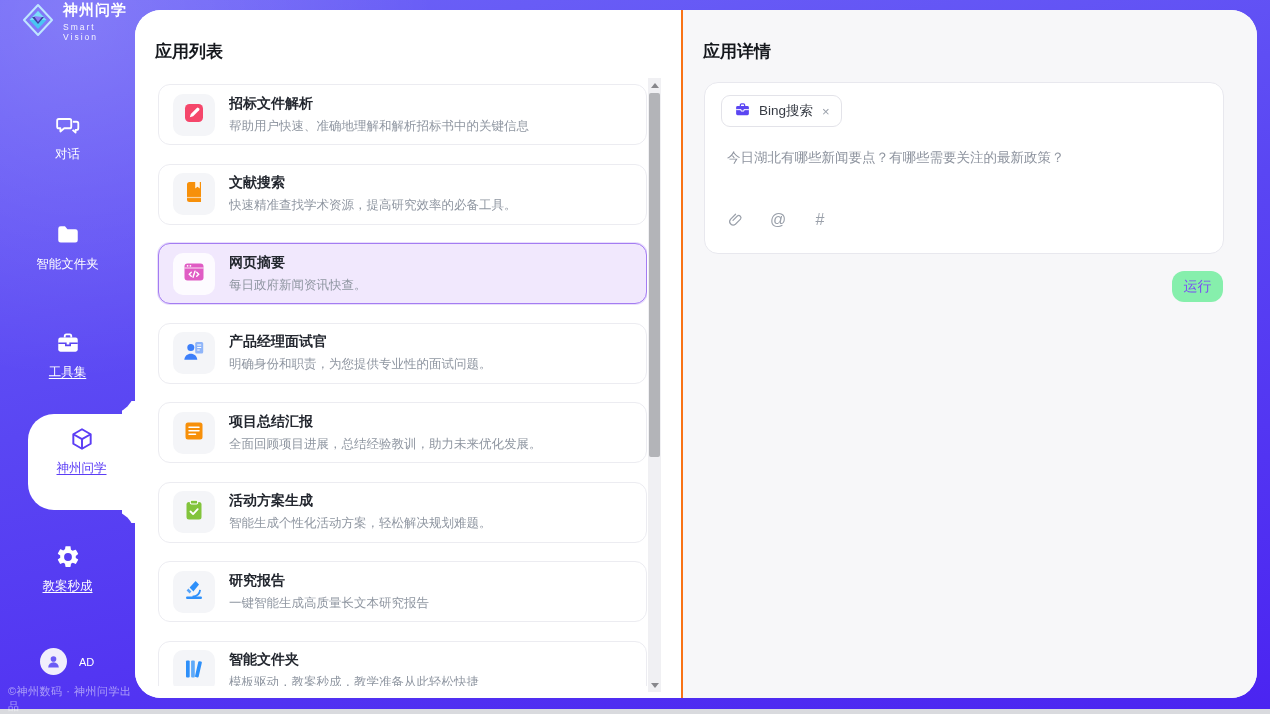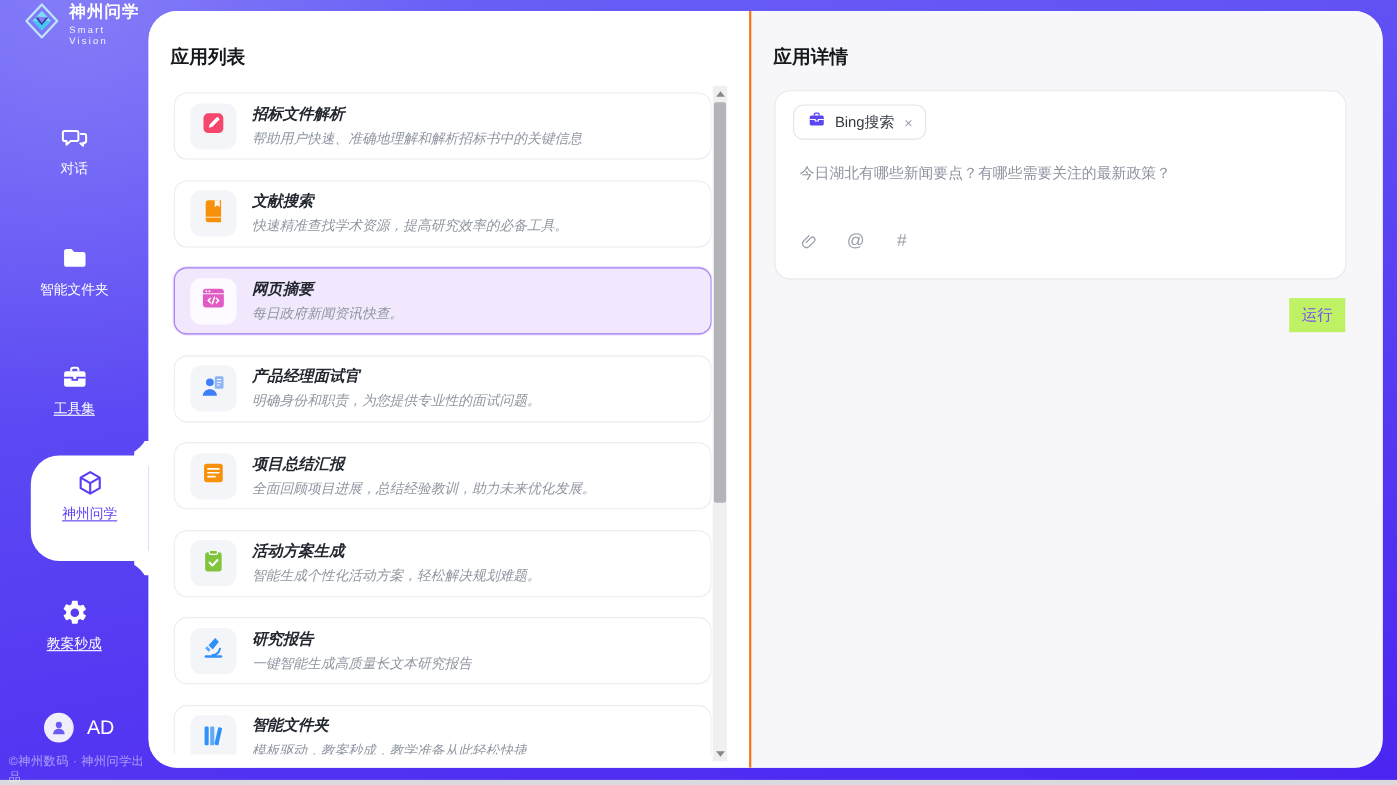--- a/index.html
+++ b/index.html
@@ -35,37 +35,37 @@
     background:#fff; border-radius:26px 0 0 26px; }
   .active-blob::before { content:""; position:absolute; right:0; top:-26px; width:26px; height:26px;
     border-bottom-right-radius:26px; box-shadow:13px 13px 0 0 #fff; }
   .active-blob::after { content:""; position:absolute; right:0; bottom:-26px; width:26px; height:26px;
     border-top-right-radius:26px; box-shadow:13px -13px 0 0 #fff; }
   .active-item { position:absolute; left:0; top:12px; width:107px; text-align:center; cursor:pointer; }
   .active-item .nav-label { color:#5b3df5; text-decoration:underline; text-underline-offset:2px; }
 
   .user-row { position:absolute; left:40px; top:648px; display:flex; align-items:center; gap:12px; }
   .avatar { width:27px; height:27px; border-radius:50%; background:#f1eefc; display:flex; align-items:center; justify-content:center; }
-  .user-name { font-size:18px; color:#fff; }
+  .user-name { font-size:11px; color:#fff; }
   .side-footer { position:absolute; left:8px; top:684px; width:127px; font-size:11px; color:rgba(255,255,255,.5); letter-spacing:.5px; }
 
   
   .list-panel { position:absolute; left:0; top:0; width:546px; height:688px; background:#fff; }
   .panel-title { position:absolute; left:20px; top:30px; font-size:17px; font-weight:bold; color:#15181d; }
   .cards-viewport { position:absolute; left:0; top:0; width:512px; height:676px; overflow:hidden; }
   .card {
     position:absolute; left:23px; width:489px; height:61px;
     background:#fff; border:1px solid #ececf1; border-radius:12px;
     display:flex; align-items:center; padding:0 14px; gap:14px; cursor:pointer;
   }
   .card.selected { background:#f1e8fd; border:1px solid #a47cf2; box-shadow:0 0 0 1px rgba(164,124,242,.25); }
   .card-icon-box { width:42px; height:42px; border-radius:10px; background:#f4f5f8; flex:0 0 42px;
     display:flex; align-items:center; justify-content:center; }
   .card.selected .card-icon-box { background:#fdfbff; }
-  .card-text { display:flex; flex-direction:column; gap:5px; overflow:hidden;font-style:italic; }
+  .card-text { display:flex; flex-direction:column; gap:5px; overflow:hidden; }
   .card-title { font-size:14px; font-weight:bold; color:#23272f; }
   .card-desc { font-size:12.5px; color:#8f96a1; white-space:nowrap; }
 
   
   .scrollbar { position:absolute; left:513px; top:68px; width:13px; height:614px; background:#f0f0f3; }
   .sb-btn { position:absolute; left:0; width:13px; height:14px; display:flex; align-items:center; justify-content:center; cursor:pointer; }
   .sb-up { top:0; } .sb-down { bottom:0; }
   .tri-up { width:0; height:0; border-left:4px solid transparent; border-right:4px solid transparent; border-bottom:5px solid #87878c; }
   .tri-down { width:0; height:0; border-left:4px solid transparent; border-right:4px solid transparent; border-top:5px solid #87878c; }
   .sb-thumb { position:absolute; left:1px; top:15px; width:11px; height:364px; background:#b3b4b8; border-radius:2px; cursor:grab; }
@@ -79,21 +79,21 @@
   .chip { position:absolute; left:16px; top:12px; height:32px; padding:0 10px 0 12px;
     background:#fff; border:1px solid #e3e3e9; border-radius:9px;
     display:inline-flex; align-items:center; gap:8px; cursor:default; }
   .chip-label { font-size:13.5px; color:#363b44; }
   .chip-close { font-size:13px; color:#9aa0aa; cursor:pointer; padding:0 1px; }
   .prompt-text { position:absolute; left:22px; top:66px; width:470px; font-size:13.5px; color:#8d939e; cursor:text; }
   .input-tools { position:absolute; left:20px; top:126px; display:flex; align-items:center; gap:20px; }
   .tool-ic { width:22px; height:22px; display:flex; align-items:center; justify-content:center;
     color:#9aa0aa; font-size:16px; cursor:pointer; }
   .run-btn { position:absolute; left:489px; top:261px; width:51px; height:31px;
-    background:#bef264; color:#7a4df5; font-size:14px; border:none; border-radius:0; cursor:pointer;
+    background:#86efac; color:#7a4df5; font-size:14px; border:none; border-radius:12px; cursor:pointer;
     font-family:inherit; }
 </style>
 </head>
 <body>
 
 <div class="frame"></div>
 
 <nav class="sidebar">
   <div class="logo">
     <span>

